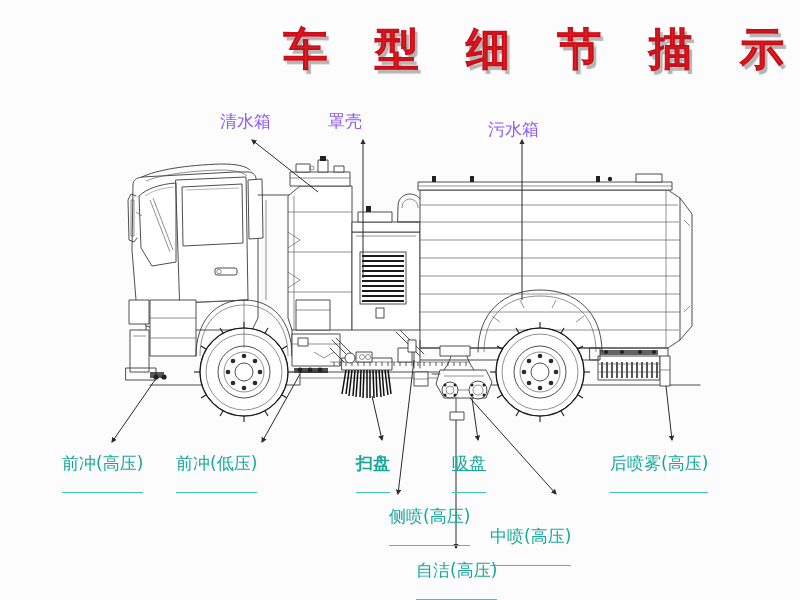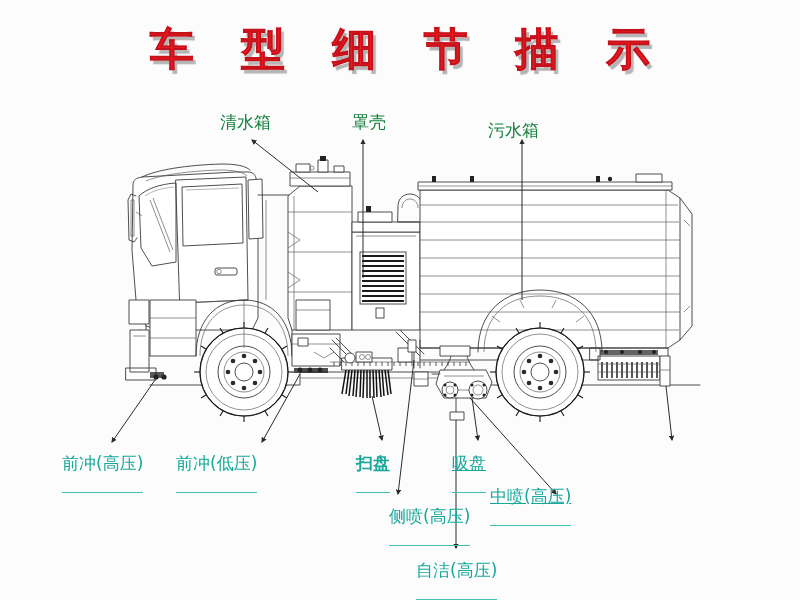--- a/index.html
+++ b/index.html
@@ -8,39 +8,39 @@
     background:#fcfcfc;
     font-family:"DejaVu Sans","Liberation Sans",sans-serif;
     overflow:hidden;position:relative;
   }
   #stage{position:absolute;left:0;top:0;width:800px;height:600px;}
   #art{position:absolute;left:0;top:0;width:800px;height:600px;}
 
   
   .title{
     position:absolute;left:0;top:26px;width:800px;
-    text-align:center;
+    text-align:right;
     font-family:"DejaVu Sans","Liberation Sans",sans-serif;
     font-size:44px;font-weight:bold;
     letter-spacing:16px;
     text-indent:16px;
     color:#ED1C24;
     text-shadow:3px 4px 1px rgba(120,120,120,.55);
     white-space:nowrap;
     line-height:1.05;
     -webkit-text-stroke:0.6px #c7111a;
   }
 
   
   .lbl{
     position:absolute;white-space:nowrap;
     font-family:"DejaVu Sans","Liberation Sans",sans-serif;
     font-size:17px;font-weight:normal;line-height:1;
   }
-  .lbl.pink{color:#15803d;}
+  .lbl.pink{color:#8b5cf6;font-family:Liberation Mono, monospace;}
   .lbl.teal{
     color:#17A89B;
     border-bottom:1.5px solid #3FC3B4;
     padding-bottom:20px;
   }
 </style>
 </head>
 <body>
 
 <div id="stage">
@@ -387,24 +387,25 @@
     <path class="lead" marker-end="url(#ar)" d="M414,360 L398,494"></path>
 
     <path class="lead" marker-end="url(#ar)" d="M470,398 L556,494"></path>
 
     <path class="lead" marker-end="url(#ar)" d="M456,420 L456,548"></path>
   </svg>
 
   <div class="title">车 型 细 节 描 示</div>
 
   <div class="lbl pink" style="left:220px;top:114px;">清水箱</div>
-  <div class="lbl pink" style="left:352px;top:114px;">罩壳</div>
+  <div class="lbl pink" style="left:328px;top:114px;">罩壳</div>
   <div class="lbl pink" style="left:488px;top:122px;">污水箱</div>
 
   <div class="lbl teal" style="left:62px;top:455px;">前冲(高压)</div>
   <div class="lbl teal" style="left:176px;top:455px;">前冲(低压)</div>
   <div class="lbl teal" style="left:356px;top:455px;font-weight:bold;">扫盘</div>
   <div class="lbl teal" style="left:452px;top:455px;text-decoration:underline;">吸盘</div>
+  <div class="lbl teal" style="left:610px;top:455px;">后喷雾(高压)</div>
   <div class="lbl teal" style="left:345px;top:508px;margin-left:44px;">侧喷(高压)</div>
-  <div class="lbl teal" style="left:490px;top:488px;text-decoration:underline;">中喷(高压)</div>
+  <div class="lbl teal" style="left:490px;top:528px;">中喷(高压)</div>
   <div class="lbl teal" style="left:416px;top:562px;">自洁(高压)</div>
 
 </div>
 
 </body></html>

